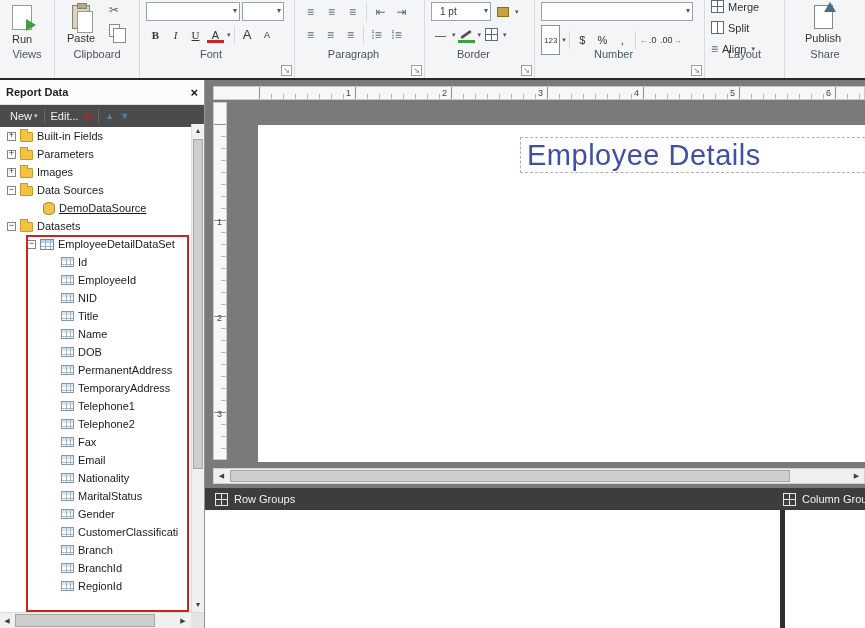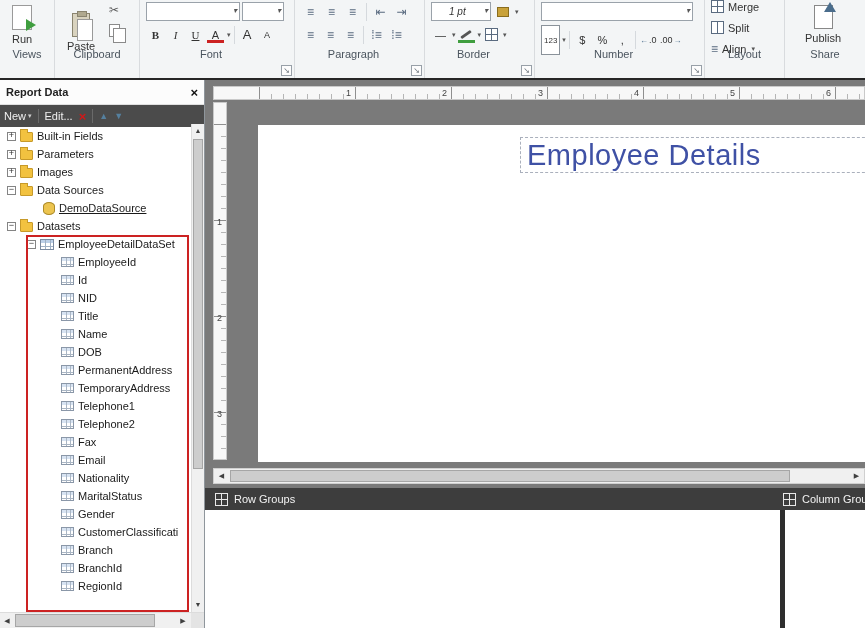--- a/index.html
+++ b/index.html
@@ -13,21 +13,21 @@
   .rg-label { position:absolute; bottom:18px; left:0; right:12px; text-align:center;
               font-size:11px; color:#4a545e; }
   .launcher { position:absolute; bottom:2px; right:2px; width:11px; height:11px;
               border:1px solid #98a0a8; color:#6a737b; font-size:8px; line-height:9px;
               text-align:center; background:#fdfdfd; }
   .bigbtn { display:flex; flex-direction:column; align-items:center; gap:3px;
             font-size:11px; color:#333; padding:3px 6px; }
   .row1 { position:absolute; top:2px; left:6px; display:flex; gap:2px; align-items:center; }
   .row2 { position:absolute; top:25px; left:6px; display:flex; gap:1px; align-items:center; }
   .sel { height:19px; background:#fff; border:1px solid #9aa2aa; position:relative;
-         font-size:10px; padding:3px 14px 0 17px; color:#333;font-style:italic; }
+         font-size:10px; padding:3px 14px 0 8px; color:#333; }
   .sel::after { content:"▾"; position:absolute; right:2px; top:3px; font-size:8px; color:#555; }
   .sbtn { min-width:19px; height:19px; display:flex; align-items:center; justify-content:center;
           font-size:11px; color:#333; border:1px solid transparent; }
   .glyph-lines { font-size:12px; color:#5a6b80; line-height:1; }
   .dd-caret { font-size:7px; color:#555; margin-left:1px; }
   .vsep { width:1px; height:18px; background:#d5d9dd; margin:0 2px; }
 
   .run-ic { width:20px; height:25px; background:#fff; border:1px solid #9a9a9a; position:relative; }
   .run-ic::after { content:""; position:absolute; right:-5px; bottom:-2px; width:0; height:0;
                    border-left:10px solid #3f9e3f; border-top:6px solid transparent;
@@ -67,21 +67,21 @@
   .pen-ic { width:12px; height:3px; background:#555; transform:rotate(-35deg); border-radius:1px; }
   .fill-ic { width:12px; height:10px; background:#c9a23a; border:1px solid #8a6d1e; }
 
   
   .report-panel { position:absolute; left:0; top:80px; width:205px; height:548px;
                   background:#fff; border-right:1px solid #8f969c; font-size:11px; }
   .rp-header { height:22px; background:#fcfcfc; display:flex; align-items:center;
                padding:12px 6px; border-bottom:1px solid #e0e0e0; color:#222; font-weight:bold; }
   .rp-header .close { margin-left:auto; font-weight:bold; font-size:13px; color:#111; }
   .rp-toolbar { height:22px; background:#4b4b4b; color:#f0f0f0; display:flex;
-                align-items:center; padding:0 4px; gap:6px; }
+                align-items:center; padding:0 10px; gap:6px; }
   .rp-toolbar .titem { display:flex; align-items:center; gap:2px; font-size:11px; }
   .rp-toolbar .caret { font-size:7px; color:#d0d0d0; }
   .rp-toolbar .tsep { width:1px; height:14px; background:#6a6a6a; }
   .red-x { color:#d01919; font-weight:bold; font-size:13px; line-height:1; }
   .nav-arrow { color:#55809f; font-size:9px; line-height:1; }
   .rp-tree { position:absolute; top:44px; left:1px; width:190px; height:488px;
              overflow:hidden; padding-top:3px; }
   .trow { height:18px; display:flex; align-items:center; gap:4px; white-space:nowrap;
           color:#1a1a1a; }
   .trow.lvl1 { padding-left:6px; }
@@ -182,21 +182,21 @@
 
   <div class="rg" style="width:55px">
     <div class="bigbtn" style="position:absolute;left:6px;top:2px">
       <span class="run-ic"></span>
       <span>Run</span>
     </div>
     <div class="rg-label" style="right:0">Views</div>
   </div>
 
   <div class="rg" style="width:85px">
-    <div class="bigbtn" style="position:absolute;left:6px;top:10px">
+    <div class="bigbtn" style="position:absolute;left:6px;top:2px">
       <span class="paste-ic"></span>
       <span>Paste</span>
     </div>
     <div style="position:absolute;left:54px;top:4px;display:flex;flex-direction:column;gap:8px">
       <span class="cut-ic">✂</span>
       <span class="copy-ic"></span>
     </div>
     <div class="rg-label" style="right:0">Clipboard</div>
   </div>
 
@@ -381,25 +381,25 @@
       <span class="folder-ic"></span>
       <span>Datasets</span>
     </div>
     <div class="trow lvl2e">
       <span class="exp open"></span>
       <span class="tbl-ic"></span>
       <span>EmployeeDetailDataSet</span>
     </div>
     <div class="trow lvl3">
         <span class="fld-ic"></span>
+        <span>Id</span>
+      </div>
+    <div class="trow lvl3">
+        <span class="fld-ic"></span>
         <span>EmployeeId</span>
-      </div>
-    <div class="trow lvl3">
-        <span class="fld-ic"></span>
-        <span>Id</span>
       </div>
     <div class="trow lvl3">
         <span class="fld-ic"></span>
         <span>NID</span>
       </div>
     <div class="trow lvl3">
         <span class="fld-ic"></span>
         <span>Title</span>
       </div>
     <div class="trow lvl3">

